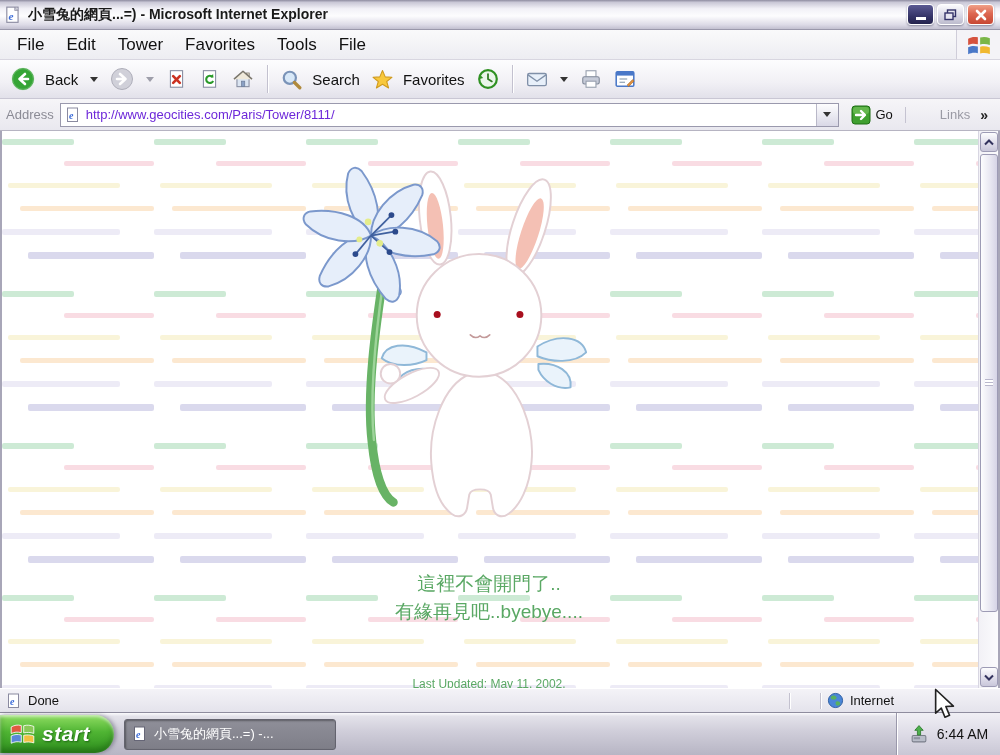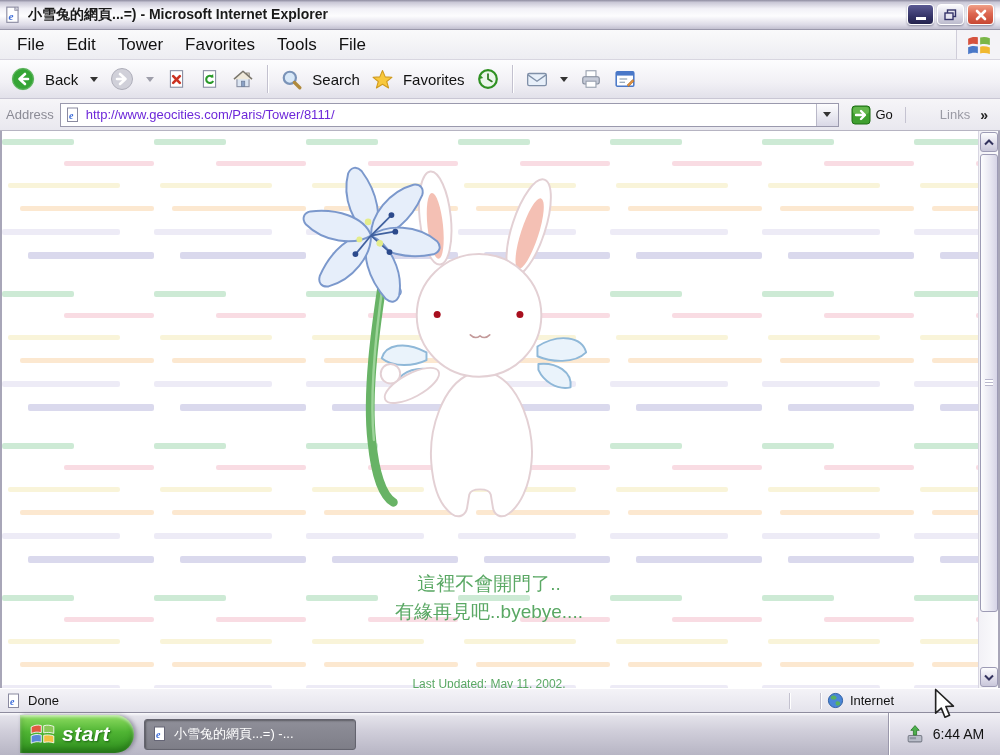--- a/index.html
+++ b/index.html
@@ -136,40 +136,40 @@
   }
   .sb-spacer { flex:1; }
   .status-sep { width:1px; height:16px; background:#c3c1cf; box-shadow:1px 0 0 #fff; }
   .status-right { display:flex; align-items:center; gap:6px; margin-right:100px; }
 
   
   .taskbar {
     height:43px; flex:0 0 43px; position:relative;
     background:linear-gradient(180deg,#fbfbfd 0%, #e3e2ea 8%, #cfcdd9 45%, #b7b5c4 100%);
     border-top:1px solid #8e8c9e;
-    display:flex; align-items:center;padding-left:20px;
+    display:flex; align-items:center;
   }
   .start-btn {
     height:38px; width:114px; margin:2px 0 3px 0;
     border-radius:0 19px 19px 0;
     background:linear-gradient(180deg,#8fdd62 0%, #4fb433 45%, #2e8f1e 100%);
     box-shadow:inset 0 2px 3px rgba(255,255,255,.55), inset 0 -4px 6px rgba(20,80,10,.45), 2px 0 4px rgba(40,40,60,.4);
     display:flex; align-items:center; gap:7px; padding-left:10px;
   }
   .start-label { color:#fff; font-size:21px; font-weight:bold; font-style:italic; text-shadow:1px 1px 2px rgba(0,60,0,.6); letter-spacing:.5px; }
   .task-item {
     margin-left:10px; width:212px; height:31px; border-radius:3px;
     background:linear-gradient(180deg,#8f8f99,#7e7e88);
     border:1px solid #63636e; box-shadow:inset 1px 1px 2px rgba(0,0,0,.35);
     display:flex; align-items:center; gap:6px; padding:0 7px;
     color:#fff; font-size:13px; white-space:nowrap; overflow:hidden;
   }
   .tb-spacer { flex:1; }
   .tray {
-    height:43px; width:112px; display:flex; align-items:center; gap:8px; justify-content:center;
+    height:43px; width:104px; display:flex; align-items:center; gap:8px; justify-content:center;
     background:linear-gradient(180deg,#f0eff5 0%, #dddbe6 50%, #c8c6d4 100%);
     border-left:1px solid #9a98ab; box-shadow:inset 1px 0 0 #fff;
   }
   .tray-time { font-size:14px; color:#111; }
 
   .cursor { position:absolute; left:934px; top:688px; z-index:99; }
 </style>
 </head>
 <body>
 

